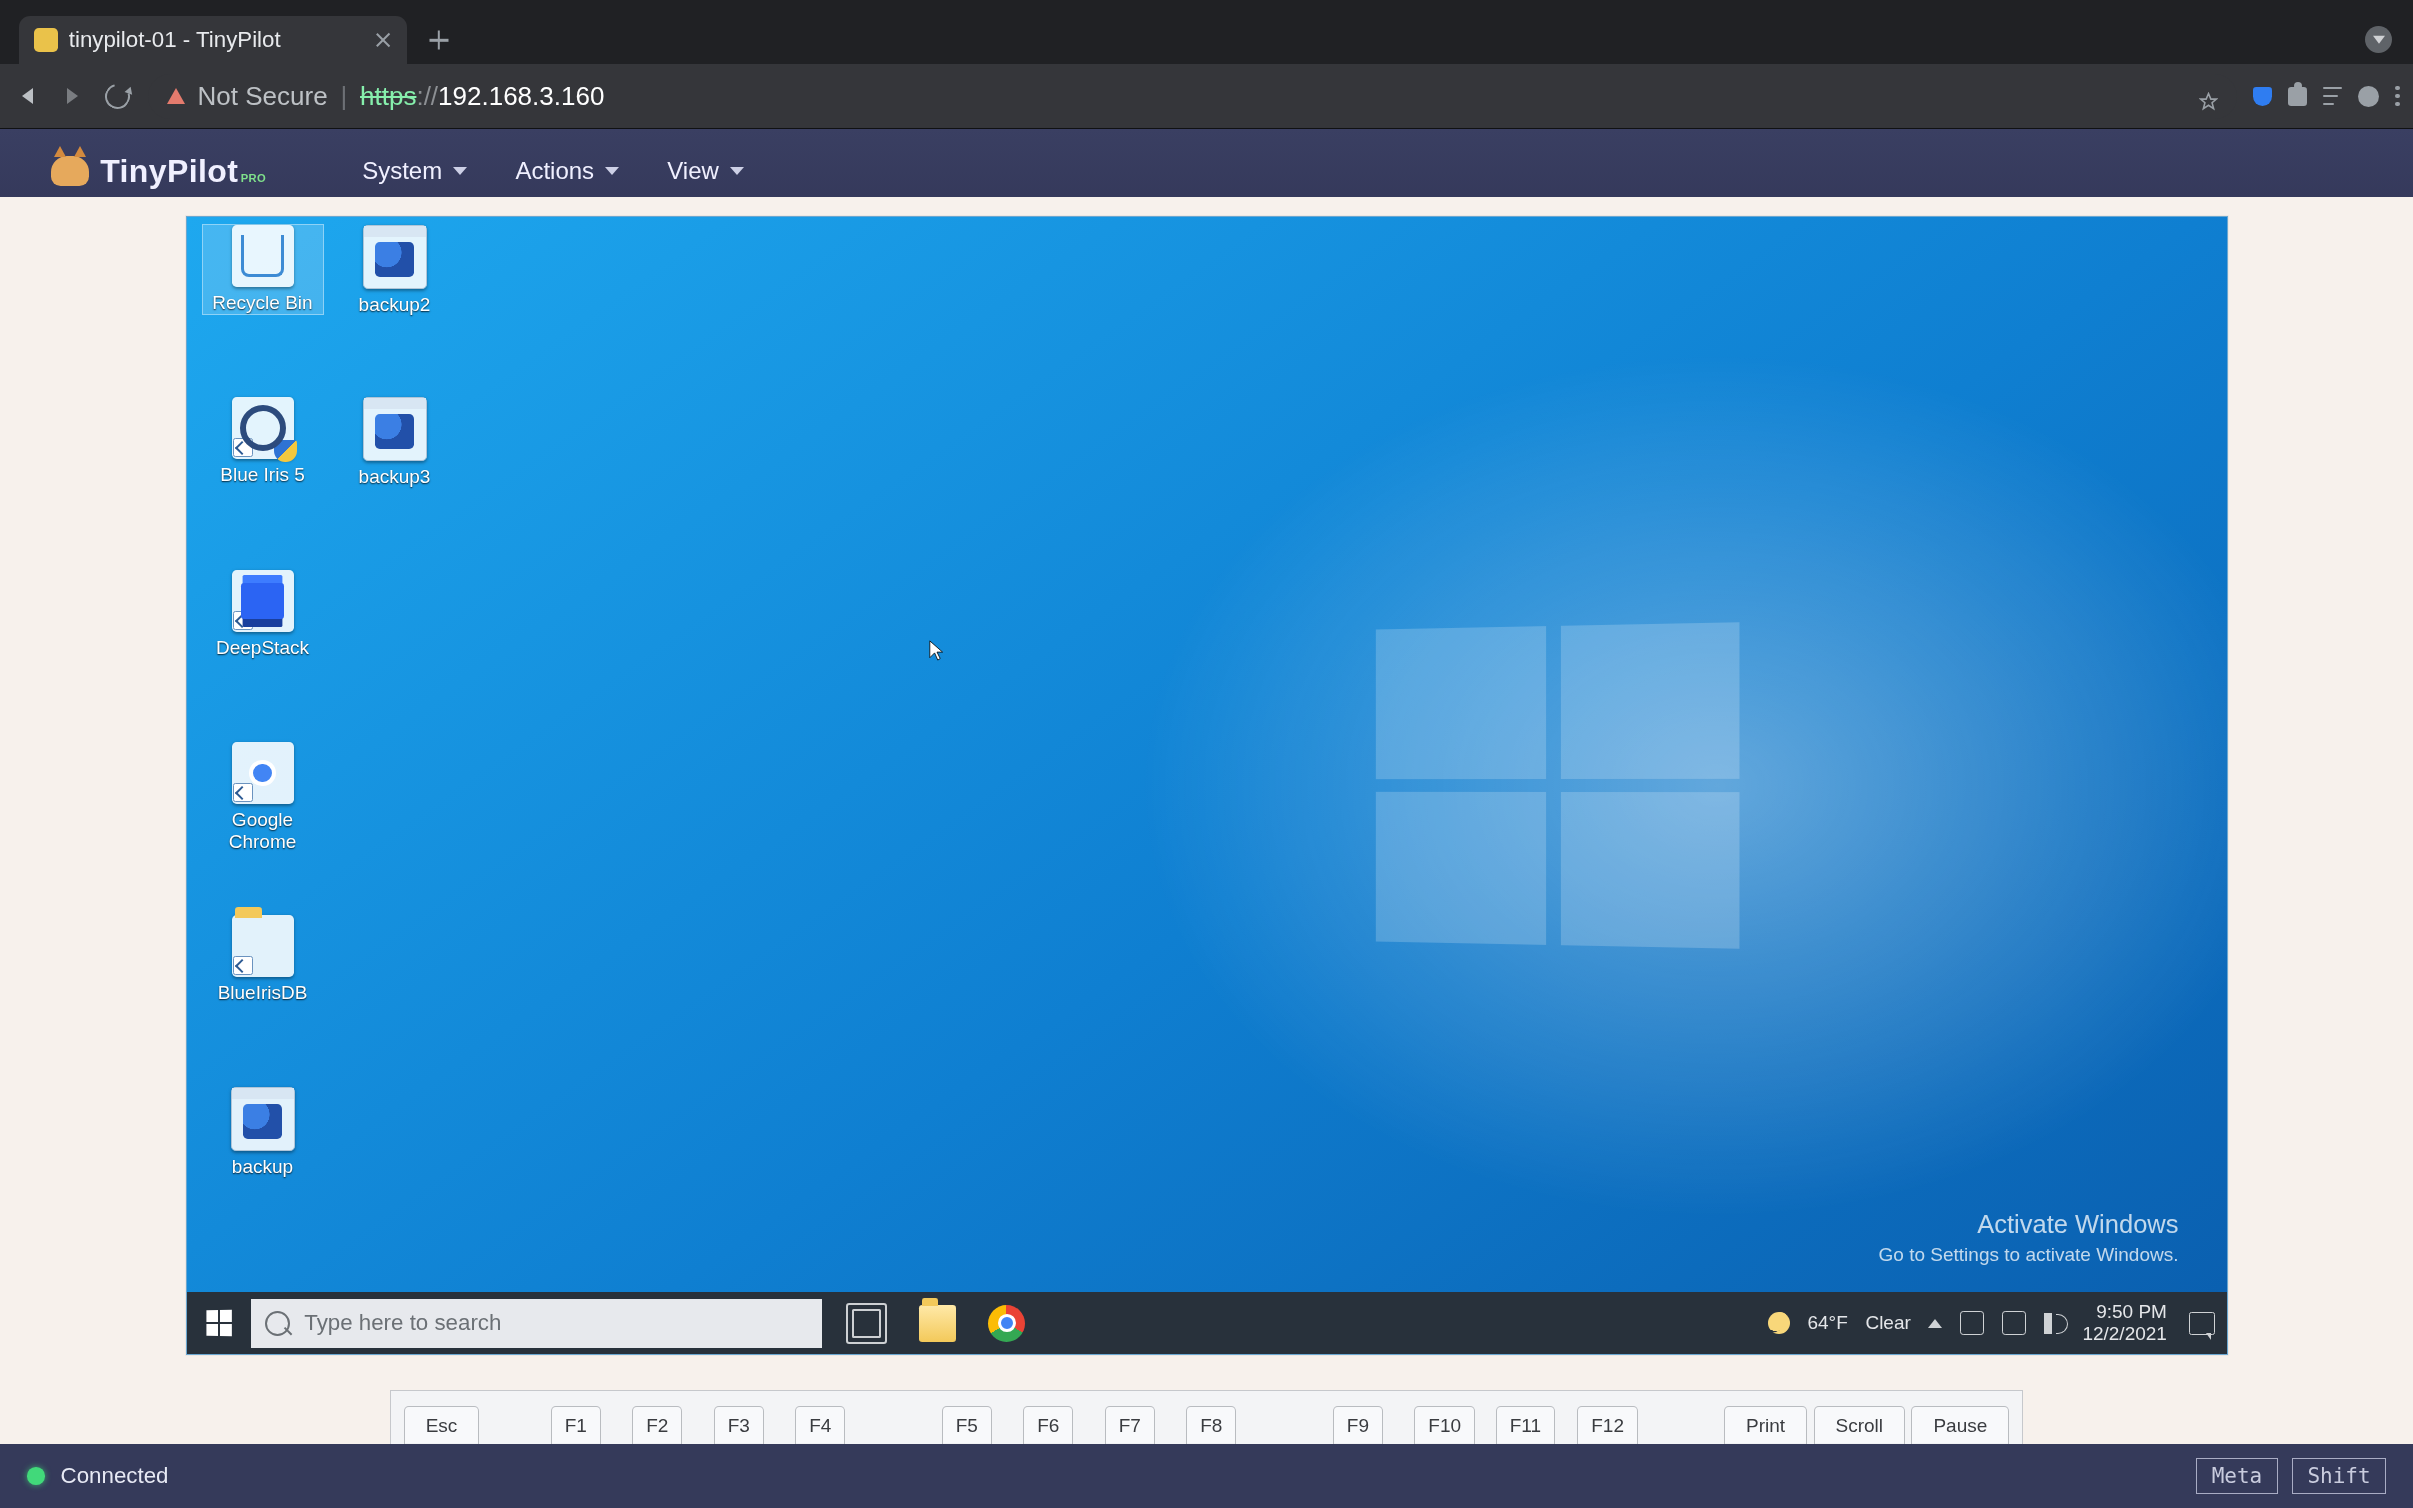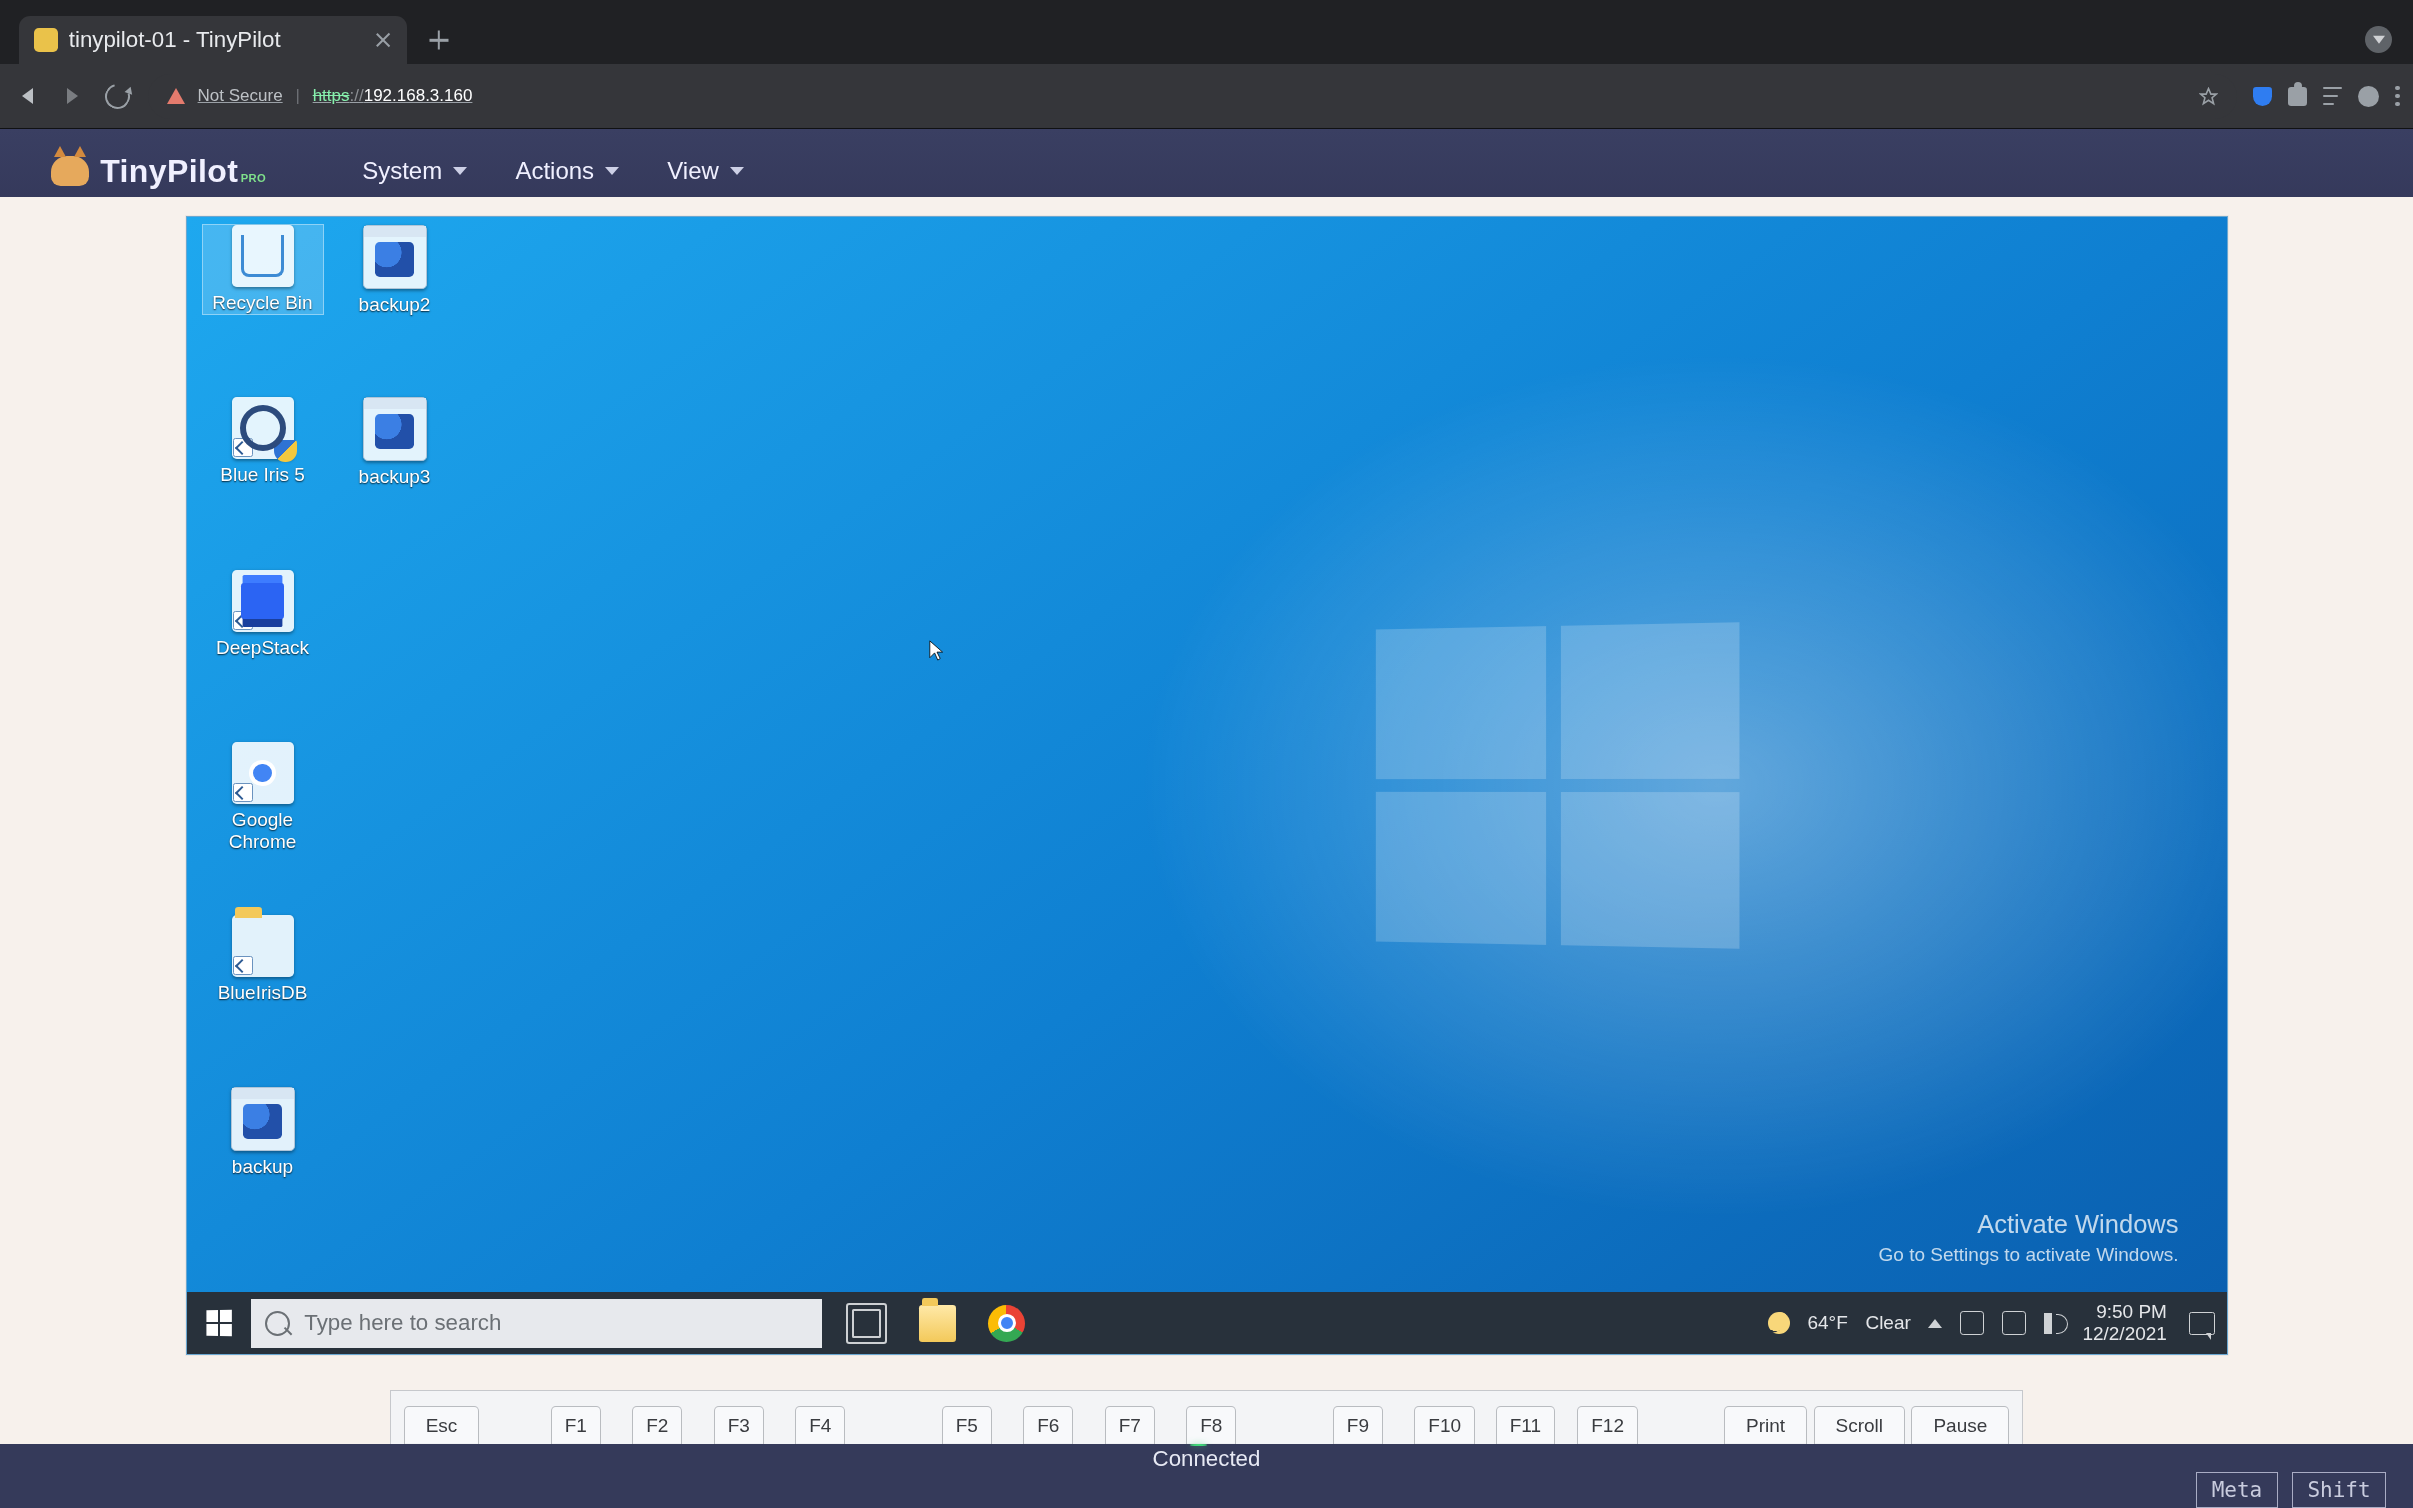--- a/index.html
+++ b/index.html
@@ -105,21 +105,21 @@
   .arrow-left,.arrow-right{width:0;height:0;border-top:8px solid transparent;border-bottom:8px solid transparent;}
   .arrow-left{border-right:11.2px solid #bcc0c4;}
   .arrow-right{border-left:11.2px solid #7a7d81;}
   .reload{
     width:21px;height:21px;border:2.4px solid var(--chrome-icon);border-radius:50%;border-top-color:transparent;
     transform:rotate(30deg);position:relative;
   }
   .reload::after{content:"";position:absolute;top:-3.2px;right:-1.6px;width:0;height:0;border-left:4.8px solid transparent;border-right:4.8px solid transparent;border-bottom:7.2px solid var(--chrome-icon);transform:rotate(110deg);}
   .urlbar{
     flex:1;height:45px;background:var(--chrome-url-bg);border-radius:22.3px;
-    display:flex;align-items:center;padding:0 19px;color:var(--chrome-icon);font-size:17px;text-decoration:underline;
+    display:flex;align-items:center;padding:0 19px;color:var(--chrome-icon);font-size:26px;
   }
   .urlbar .warn{
     width:0;height:0;border-left:9.6px solid transparent;border-right:9.6px solid transparent;border-bottom:16px solid #e47b6d;margin-right:12.8px;
     position:relative;
   }
   .urlbar .notsecure{color:#bdc1c5;margin-right:12.8px;}
   .urlbar .sep{color:#6d7075;margin-right:12.8px;}
   .urlbar .protocol{color:#86efac;text-decoration:line-through;}
   .urlbar .host{color:#ffffff;}
   .urlbar .right-icons{margin-left:auto;display:flex;gap:16px;align-items:center;}
@@ -284,21 +284,21 @@
     height:37px;padding:0 12.8px;margin:0 3.2px;border:0.8px solid var(--key-border);
     border-bottom:none;border-radius:4.8px 4.8px 0 0;background:var(--key-face);
     font-size:19px;display:flex;align-items:center;color:#3a3c40;
     box-shadow:0 -0.8px 0 rgba(0,0,0,.04) inset;
   }
   .key.wide{padding:0 21px;}
 
   
   .statusbar{
     position:absolute;left:0;right:0;bottom:0;height:64px;background:var(--statusbar);
-    display:flex;align-items:center;padding:0 27px;color:#e7e9f4;font-size:22.3px;flex-direction:column;
+    display:flex;align-items:center;padding:0 27px;color:#e7e9f4;font-size:22.3px;
   }
   .dot-green{width:17.6px;height:17.6px;border-radius:50%;background:#41d97a;margin-right:16px;box-shadow:0 0 6.4px rgba(65,217,122,.7);}
   .statusbar .right{margin-left:auto;display:flex;gap:14.4px;}
   .pill{
     border:1.6px solid #a9acc4;border-radius:0;padding:4.8px 14.4px;font-family:ui-monospace,Consolas,monospace;font-size:21px;color:#c9ccde;
   }
 
 </style>
 </head>
 <body>

